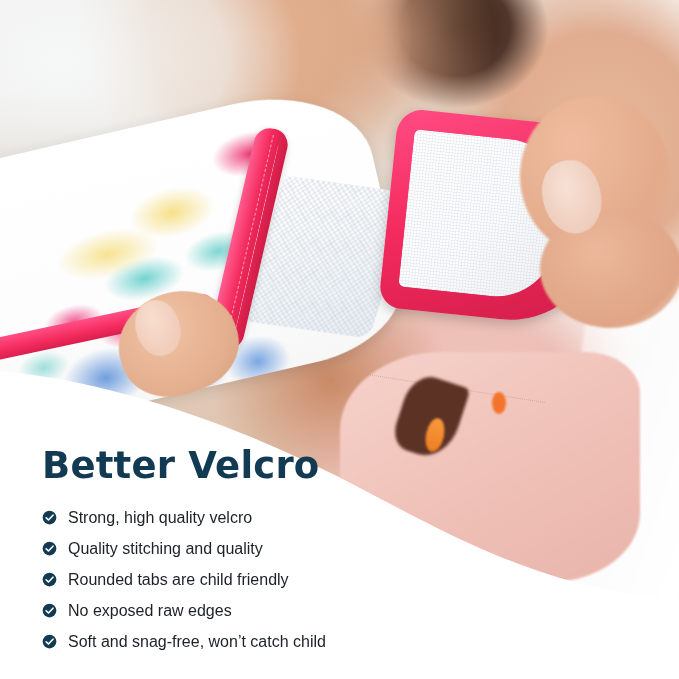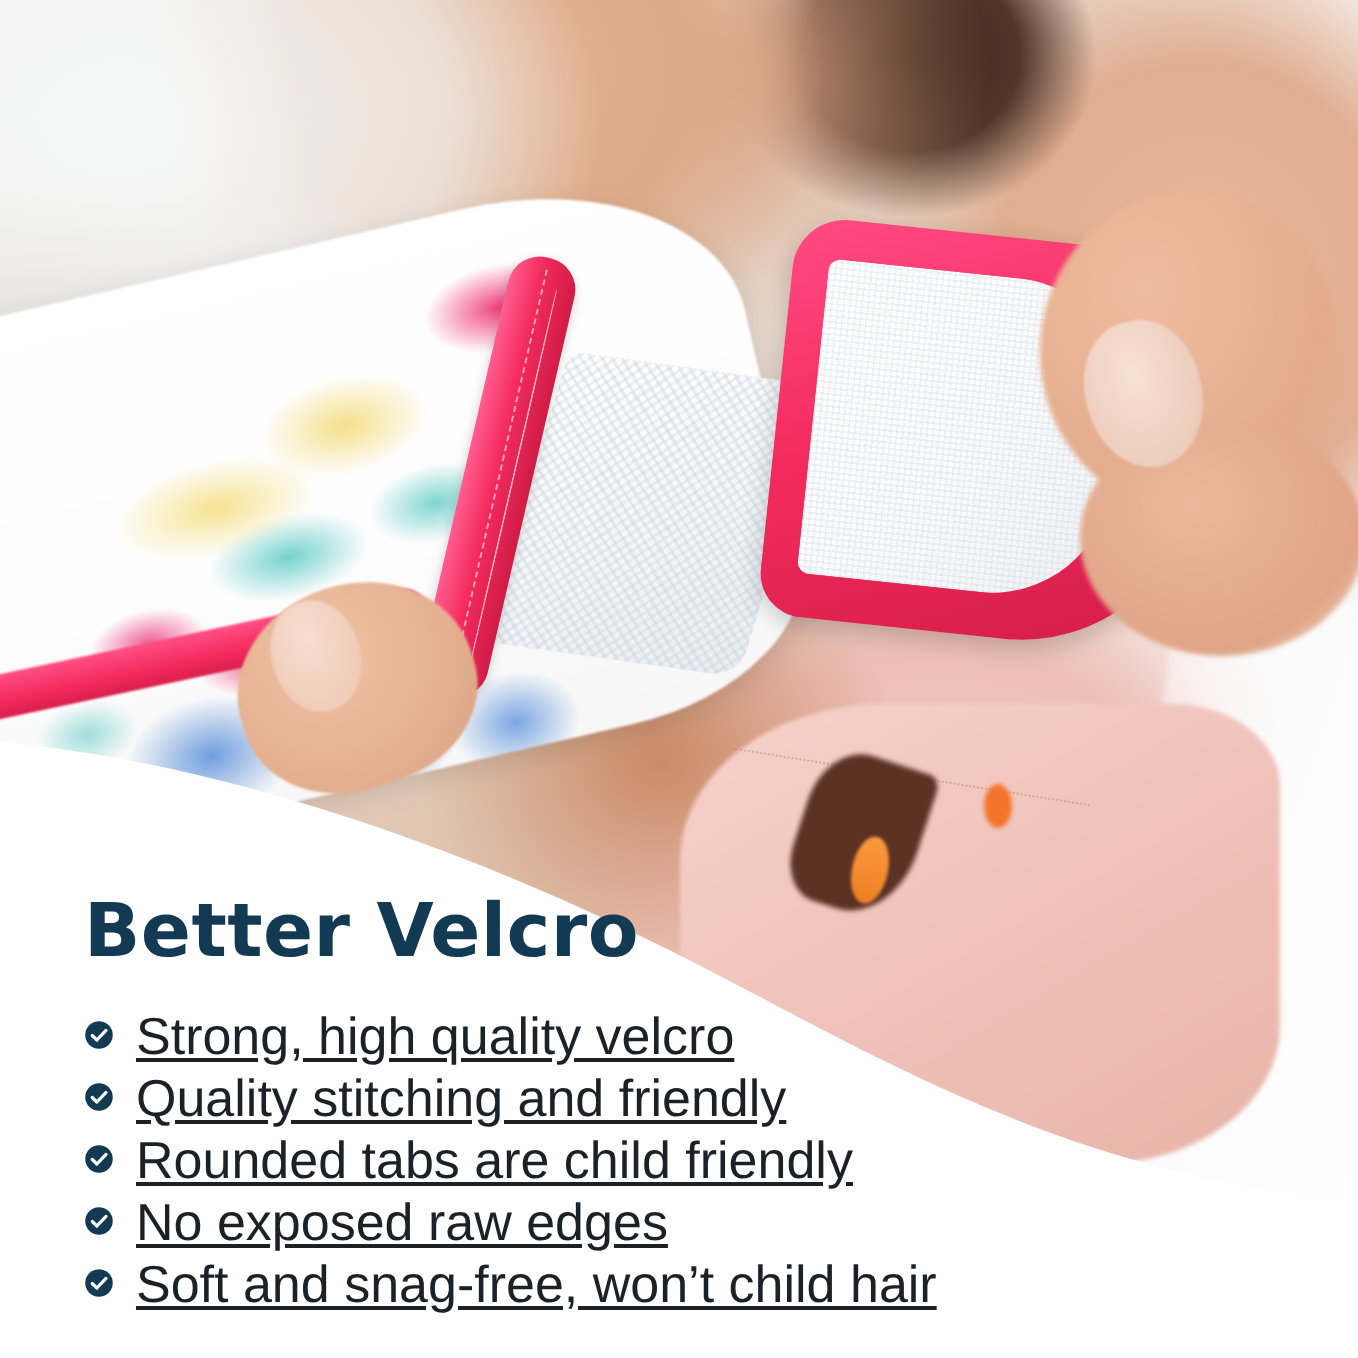--- a/index.html
+++ b/index.html
@@ -272,26 +272,25 @@
     gap: 11px;
     height: 31px;
   }
   .check-icon {
     flex: 0 0 auto;
     width: 15px;
     height: 15px;
     display: block;
   }
   .bullet-text {
-    font-size: 26px;
+    font-size: 16px;
     line-height: 26px;
     color: #1b2127;
     font-family: "Liberation Sans", sans-serif;
     white-space: nowrap;
-    text-decoration: underline;
   }
 </style>
 </head>
 <body>
 
 <div class="canvas">
 
   <div class="photo">
     <div class="photo-inner"></div>
     <div class="crib-bar"></div>
@@ -336,21 +335,21 @@
           <path d="M6.6 12.4 L10.3 16 L17.6 8.3" fill="none" stroke="#ffffff" stroke-width="2.6" stroke-linecap="round" stroke-linejoin="round"></path>
         </svg>
         <span class="bullet-text">Strong, high quality velcro</span>
       </li>
 
       <li class="bullet">
         <svg class="check-icon" viewBox="0 0 24 24">
           <circle cx="12" cy="12" r="11" fill="#123a52"></circle>
           <path d="M6.6 12.4 L10.3 16 L17.6 8.3" fill="none" stroke="#ffffff" stroke-width="2.6" stroke-linecap="round" stroke-linejoin="round"></path>
         </svg>
-        <span class="bullet-text">Quality stitching and friendly</span>
+        <span class="bullet-text">Quality stitching and quality</span>
       </li>
 
       <li class="bullet">
         <svg class="check-icon" viewBox="0 0 24 24">
           <circle cx="12" cy="12" r="11" fill="#123a52"></circle>
           <path d="M6.6 12.4 L10.3 16 L17.6 8.3" fill="none" stroke="#ffffff" stroke-width="2.6" stroke-linecap="round" stroke-linejoin="round"></path>
         </svg>
         <span class="bullet-text">Rounded tabs are child friendly</span>
       </li>
 
@@ -360,19 +359,19 @@
           <path d="M6.6 12.4 L10.3 16 L17.6 8.3" fill="none" stroke="#ffffff" stroke-width="2.6" stroke-linecap="round" stroke-linejoin="round"></path>
         </svg>
         <span class="bullet-text">No exposed raw edges</span>
       </li>
 
       <li class="bullet">
         <svg class="check-icon" viewBox="0 0 24 24">
           <circle cx="12" cy="12" r="11" fill="#123a52"></circle>
           <path d="M6.6 12.4 L10.3 16 L17.6 8.3" fill="none" stroke="#ffffff" stroke-width="2.6" stroke-linecap="round" stroke-linejoin="round"></path>
         </svg>
-        <span class="bullet-text">Soft and snag-free, won’t child hair</span>
+        <span class="bullet-text">Soft and snag-free, won’t catch child</span>
       </li>
 
     </ul>
   </div>
 
 </div>
 
 </body></html>

